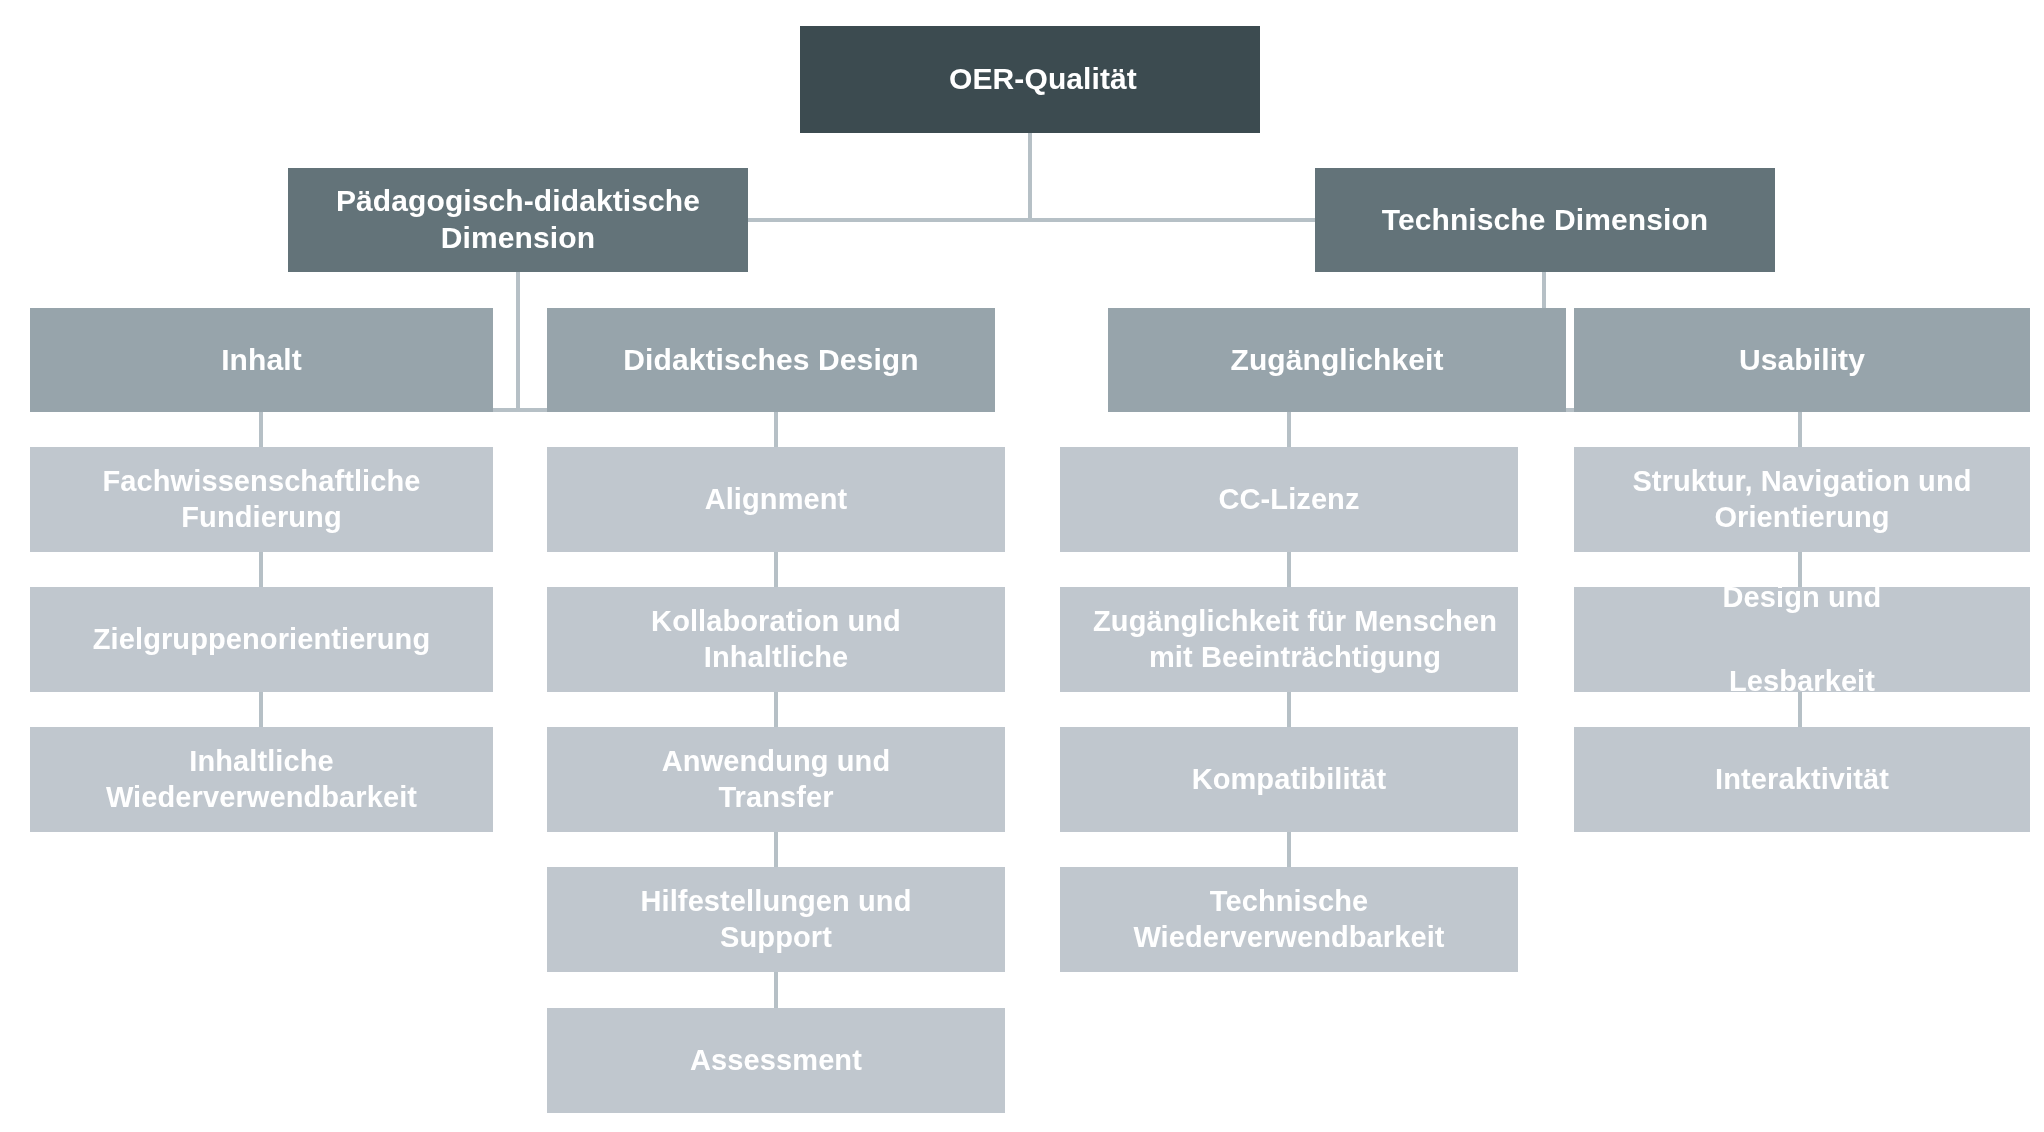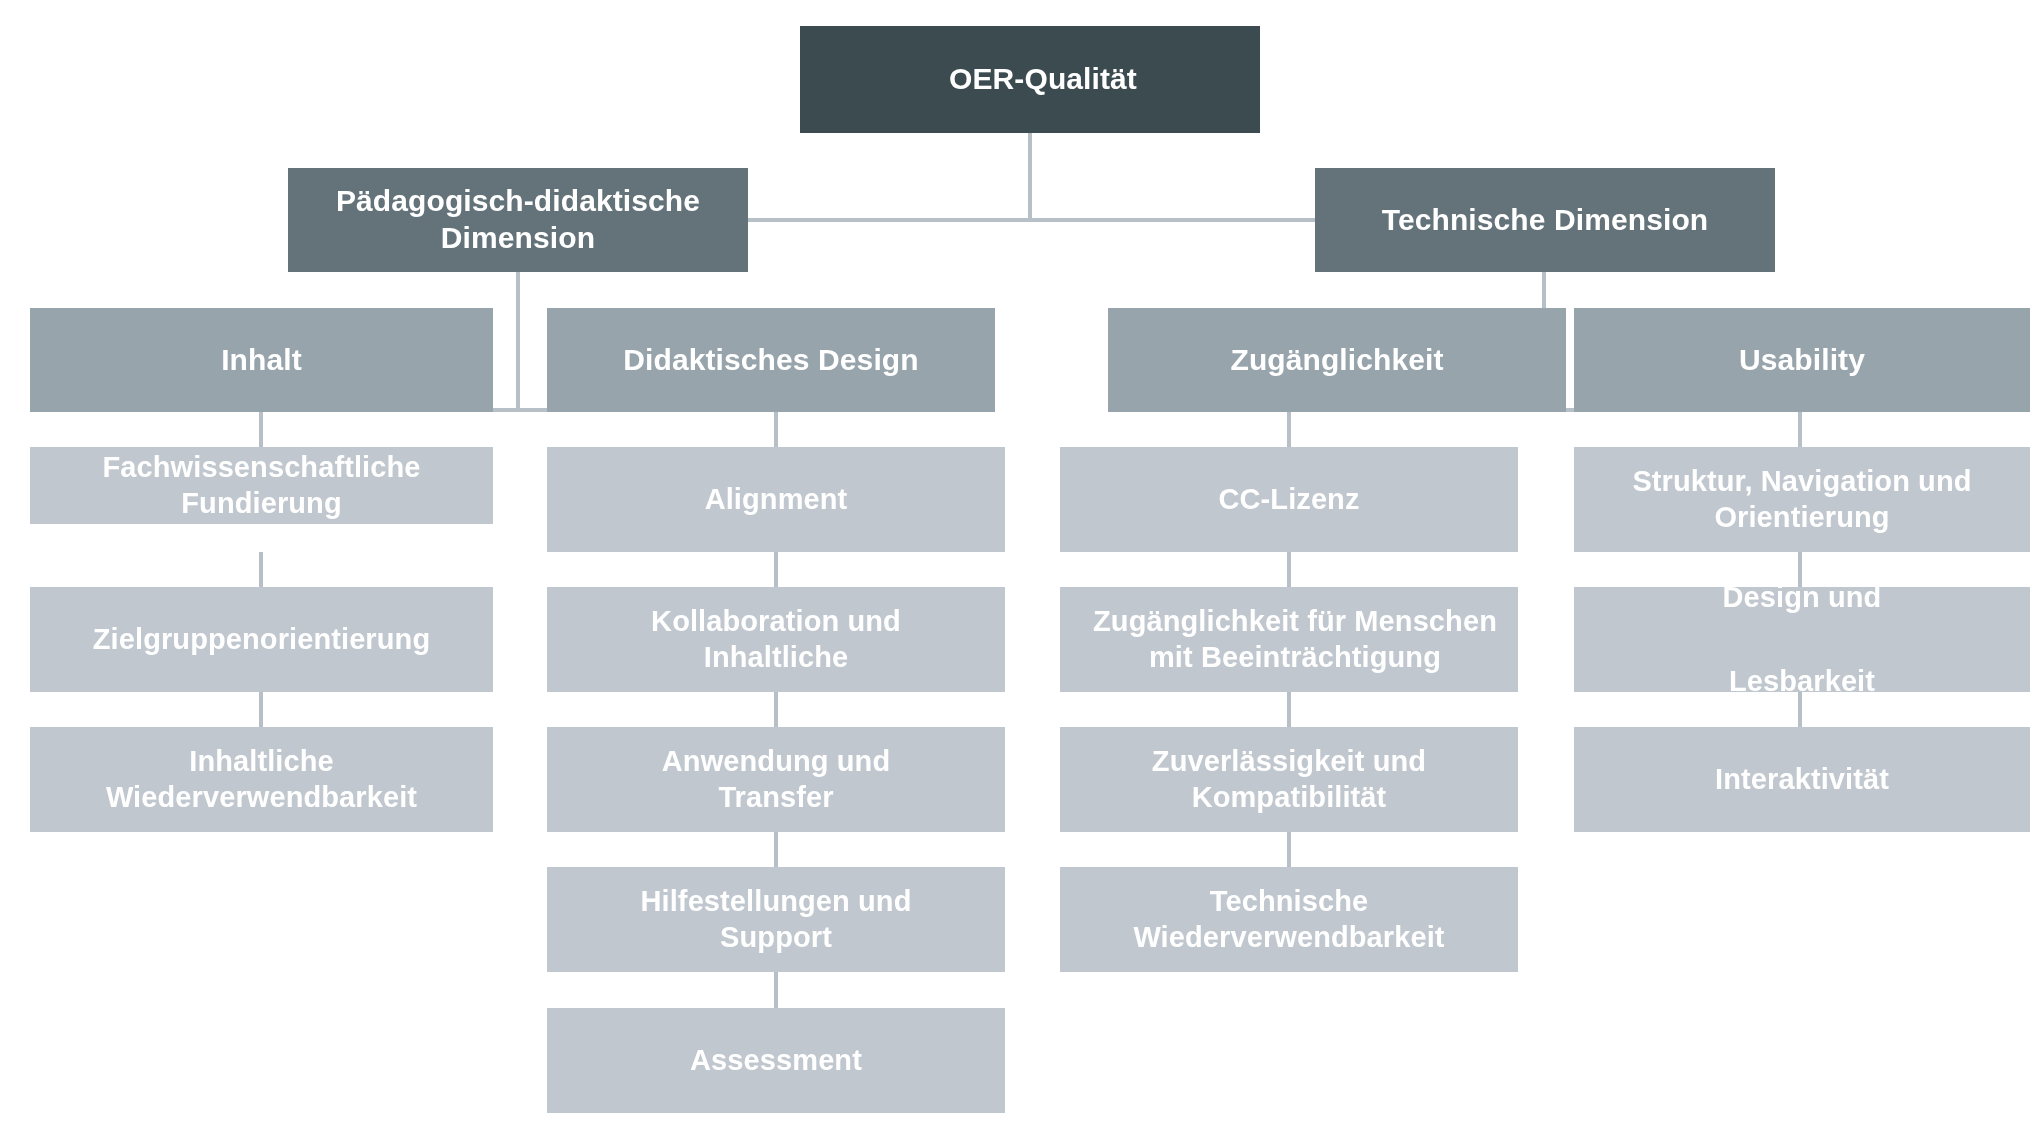--- a/index.html
+++ b/index.html
@@ -112,21 +112,21 @@
   </div>
 
   <div class="node lvl-3" style="left:1060px; top:308px; width:458px; height:104px;margin-left:48px;">
     <span>Zugänglichkeit</span>
   </div>
 
   <div class="node lvl-3" style="left:1574px; top:308px; width:456px; height:104px;">
     <span>Usability</span>
   </div>
 
-  <div class="node lvl-4" style="left:30px; top:447px; width:463px; height:77px; flex-direction:column;">
+  <div class="node lvl-4" style="left:30px; top:447px; width:463px; height:105px; flex-direction:column;">
     <span>Fachwissenschaftliche</span>
     <span>Fundierung</span>
   </div>
   <div class="node lvl-4" style="left:30px; top:587px; width:463px; height:105px; flex-direction:column;">
     <span>Zielgruppenorientierung</span>
   </div>
   <div class="node lvl-4" style="left:30px; top:727px; width:463px; height:105px; flex-direction:column;">
     <span>Inhaltliche</span>
     <span>Wiederverwendbarkeit</span>
   </div>
@@ -151,21 +151,20 @@
   </div>
 
   <div class="node lvl-4" style="left:1060px; top:447px; width:458px; height:105px; flex-direction:column;">
     <span>CC-Lizenz</span>
   </div>
   <div class="node lvl-4" style="left:1060px; top:587px; width:458px; height:105px; flex-direction:column;padding-left:26px;">
     <span>Zugänglichkeit für Menschen</span>
     <span>mit Beeinträchtigung</span>
   </div>
   <div class="node lvl-4" style="left:1060px; top:727px; width:458px; height:105px; flex-direction:column;">
-    <span>Zuverlässigkeit und</span>
     <span>Kompatibilität</span>
   </div>
   <div class="node lvl-4" style="left:1060px; top:867px; width:458px; height:105px; flex-direction:column;">
     <span>Technische</span>
     <span>Wiederverwendbarkeit</span>
   </div>
 
   <div class="node lvl-4" style="left:1574px; top:447px; width:456px; height:105px; flex-direction:column;">
     <span>Struktur, Navigation und</span>
     <span>Orientierung</span>

